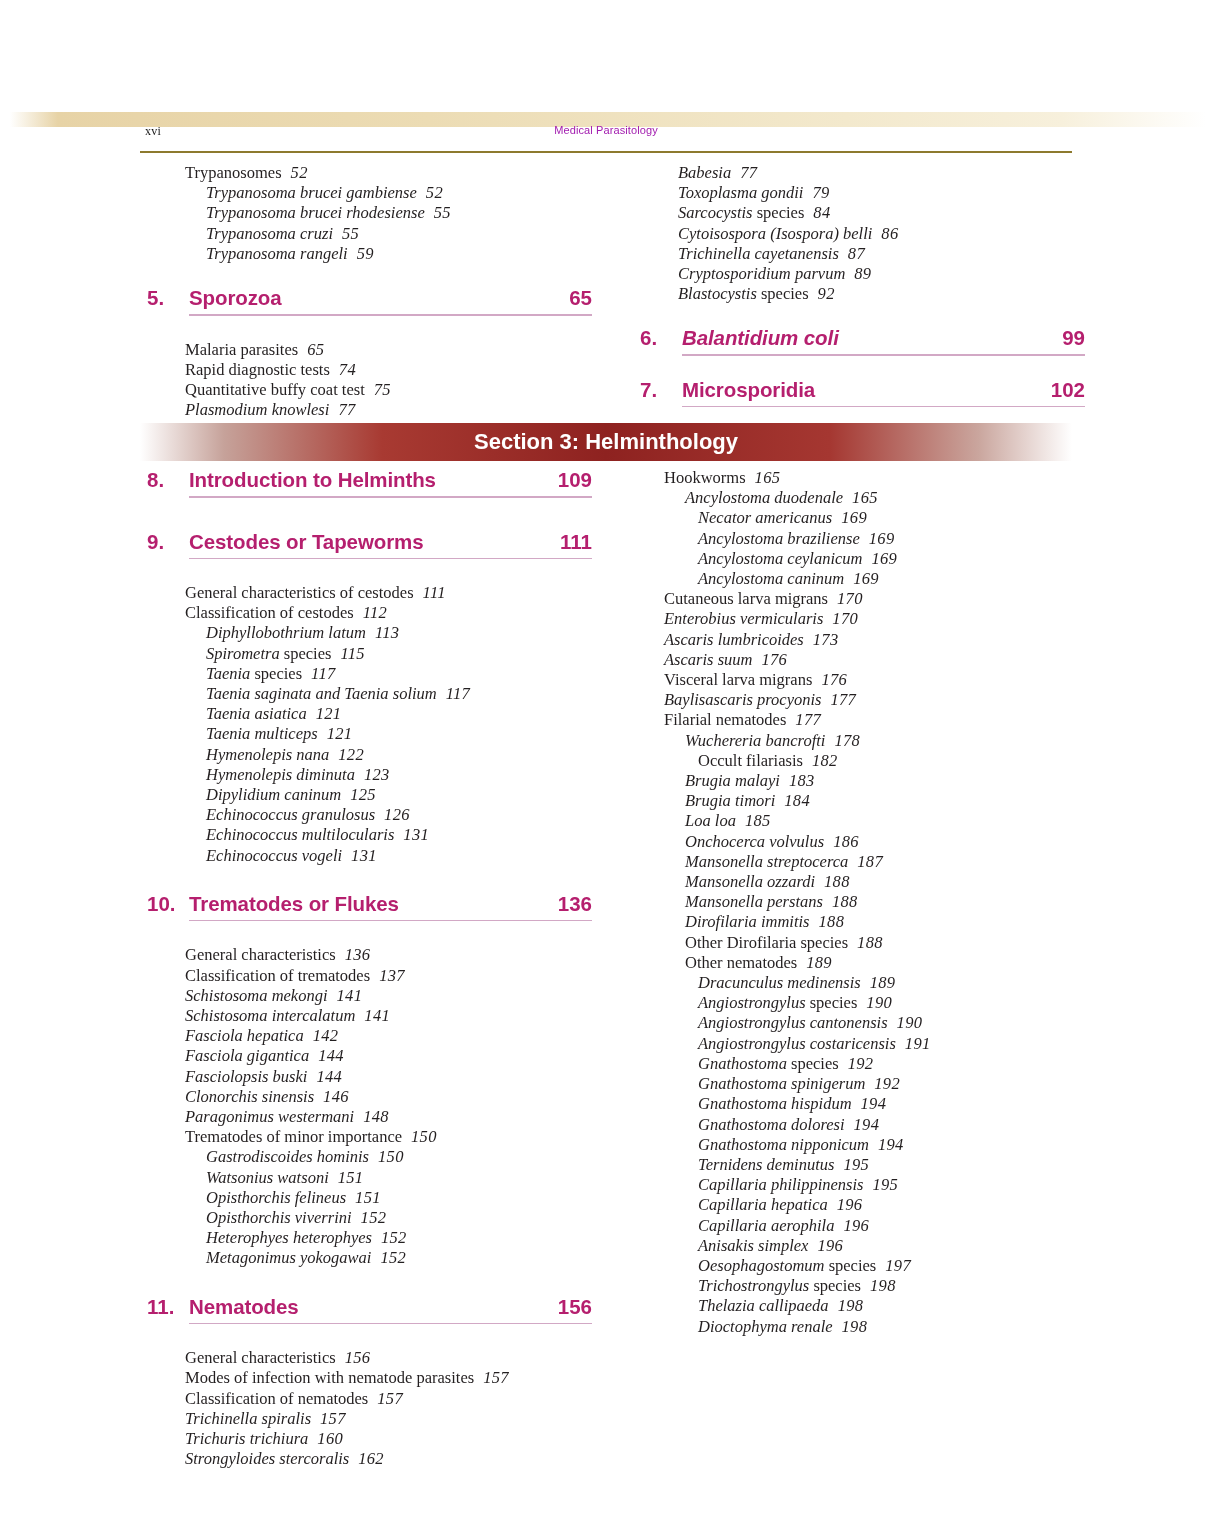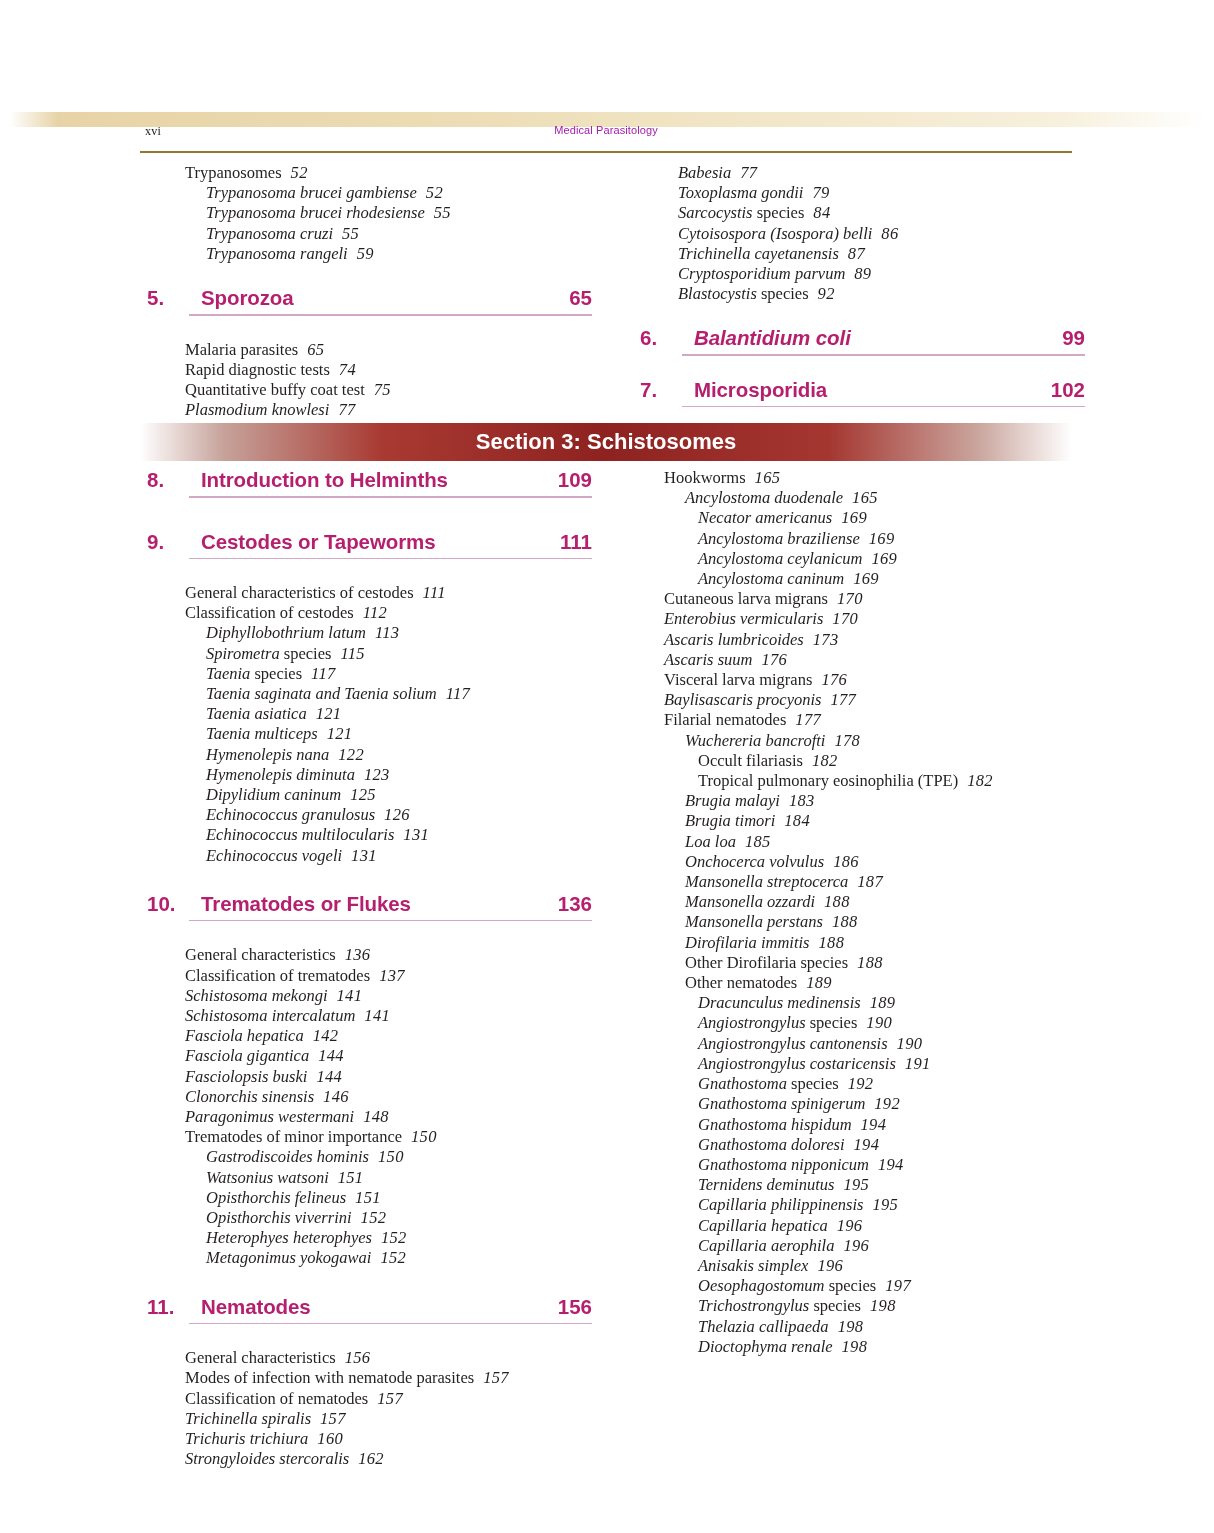--- a/index.html
+++ b/index.html
@@ -91,21 +91,20 @@
     color: #b51f6e;
   }
   .chapter-num {
     width: 42px;
     flex: none;
     text-align: left;
   }
   .chapter-title {
     flex: 1 1 auto;
     letter-spacing: -0.1px;
-    margin-left: 12px;
   }
   .chapter-title.italic { font-style: italic; }
   .chapter-page {
     flex: none;
     text-align: right;
     font-size: 20.5px;
   }
   .chapter-rule {
     margin-left: 42px;
     height: 1.5px;
@@ -173,21 +172,21 @@
 
   <div class="gold-band"></div>
 
   <div class="head-row">
     <div class="folio">xvi</div>
     <div class="running-title">Medical Parasitology</div>
   </div>
   <div class="head-rule"></div>
 
   <div class="section-banner">
-    <span>Section 3: Schistosomes</span>
+    <span>Section 3: Helminthology</span>
   </div>
 
   <div class="col col-left">
     <div class="top-entries">
         <div class="entry i1"><span class="rom">Trypanosomes</span><span class="pg">52</span></div>
         <div class="entry i2"><span class="it">Trypanosoma brucei gambiense</span><span class="pg">52</span></div>
         <div class="entry i2"><span class="it">Trypanosoma brucei rhodesiense</span><span class="pg">55</span></div>
         <div class="entry i2"><span class="it">Trypanosoma cruzi</span><span class="pg">55</span></div>
         <div class="entry i2"><span class="it">Trypanosoma rangeli</span><span class="pg">59</span></div>
       </div>
@@ -327,21 +326,20 @@
         <div class="entry i3"><span class="it">Ancylostoma caninum</span><span class="pg">169</span></div>
         <div class="entry i1"><span class="rom">Cutaneous larva migrans</span><span class="pg">170</span></div>
         <div class="entry i1"><span class="it">Enterobius vermicularis</span><span class="pg">170</span></div>
         <div class="entry i1"><span class="it">Ascaris lumbricoides</span><span class="pg">173</span></div>
         <div class="entry i1"><span class="it">Ascaris suum</span><span class="pg">176</span></div>
         <div class="entry i1"><span class="rom">Visceral larva migrans</span><span class="pg">176</span></div>
         <div class="entry i1"><span class="it">Baylisascaris procyonis</span><span class="pg">177</span></div>
         <div class="entry i1"><span class="rom">Filarial nematodes</span><span class="pg">177</span></div>
         <div class="entry i2"><span class="it">Wuchereria bancrofti</span><span class="pg">178</span></div>
         <div class="entry i3"><span class="rom">Occult filariasis</span><span class="pg">182</span></div>
-        <div class="entry i3"><span class="rom">Tropical pulmonary eosinophilia (TPE)</span><span class="pg">182</span></div>
         <div class="entry i2"><span class="it">Brugia malayi</span><span class="pg">183</span></div>
         <div class="entry i2"><span class="it">Brugia timori</span><span class="pg">184</span></div>
         <div class="entry i2"><span class="it">Loa loa</span><span class="pg">185</span></div>
         <div class="entry i2"><span class="it">Onchocerca volvulus</span><span class="pg">186</span></div>
         <div class="entry i2"><span class="it">Mansonella streptocerca</span><span class="pg">187</span></div>
         <div class="entry i2"><span class="it">Mansonella ozzardi</span><span class="pg">188</span></div>
         <div class="entry i2"><span class="it">Mansonella perstans</span><span class="pg">188</span></div>
         <div class="entry i2"><span class="it">Dirofilaria immitis</span><span class="pg">188</span></div>
         <div class="entry i2"><span class="rom">Other Dirofilaria species</span><span class="pg">188</span></div>
         <div class="entry i2"><span class="rom">Other nematodes</span><span class="pg">189</span></div>

